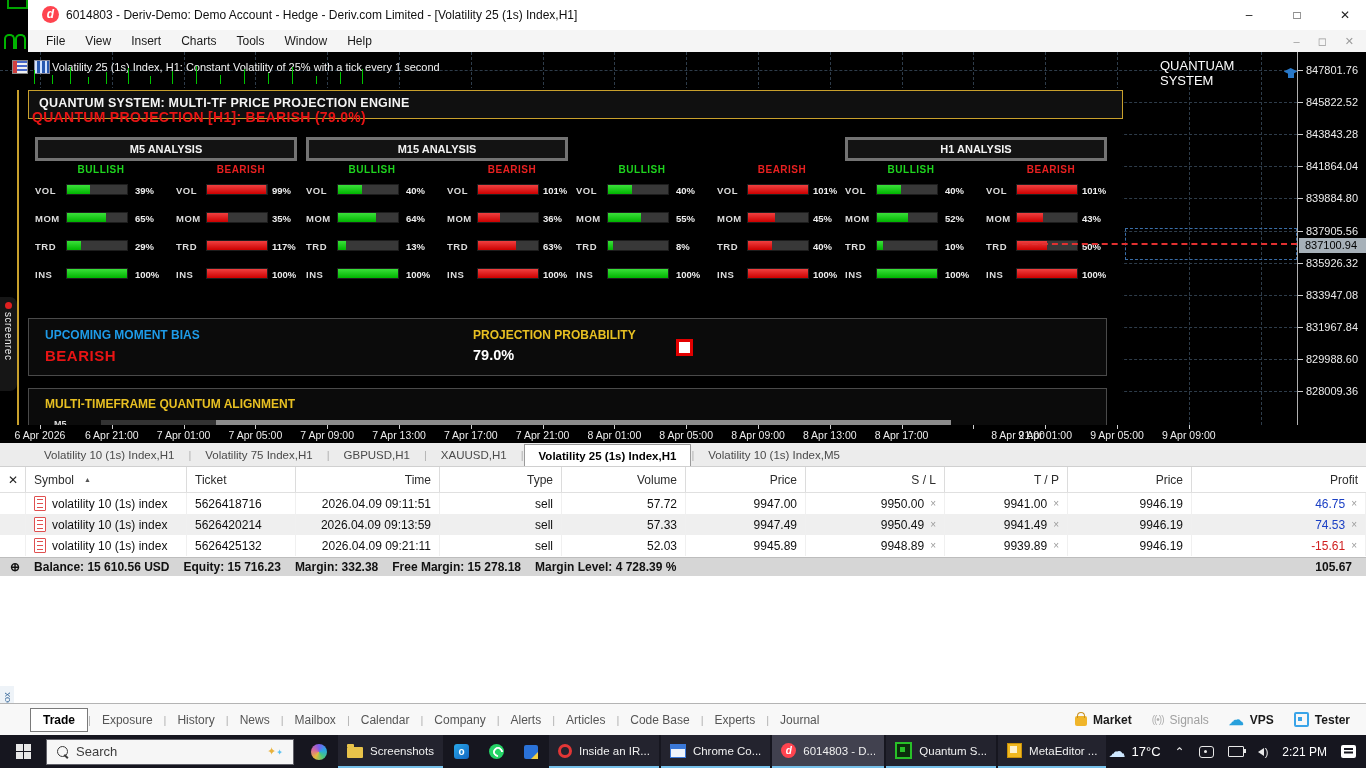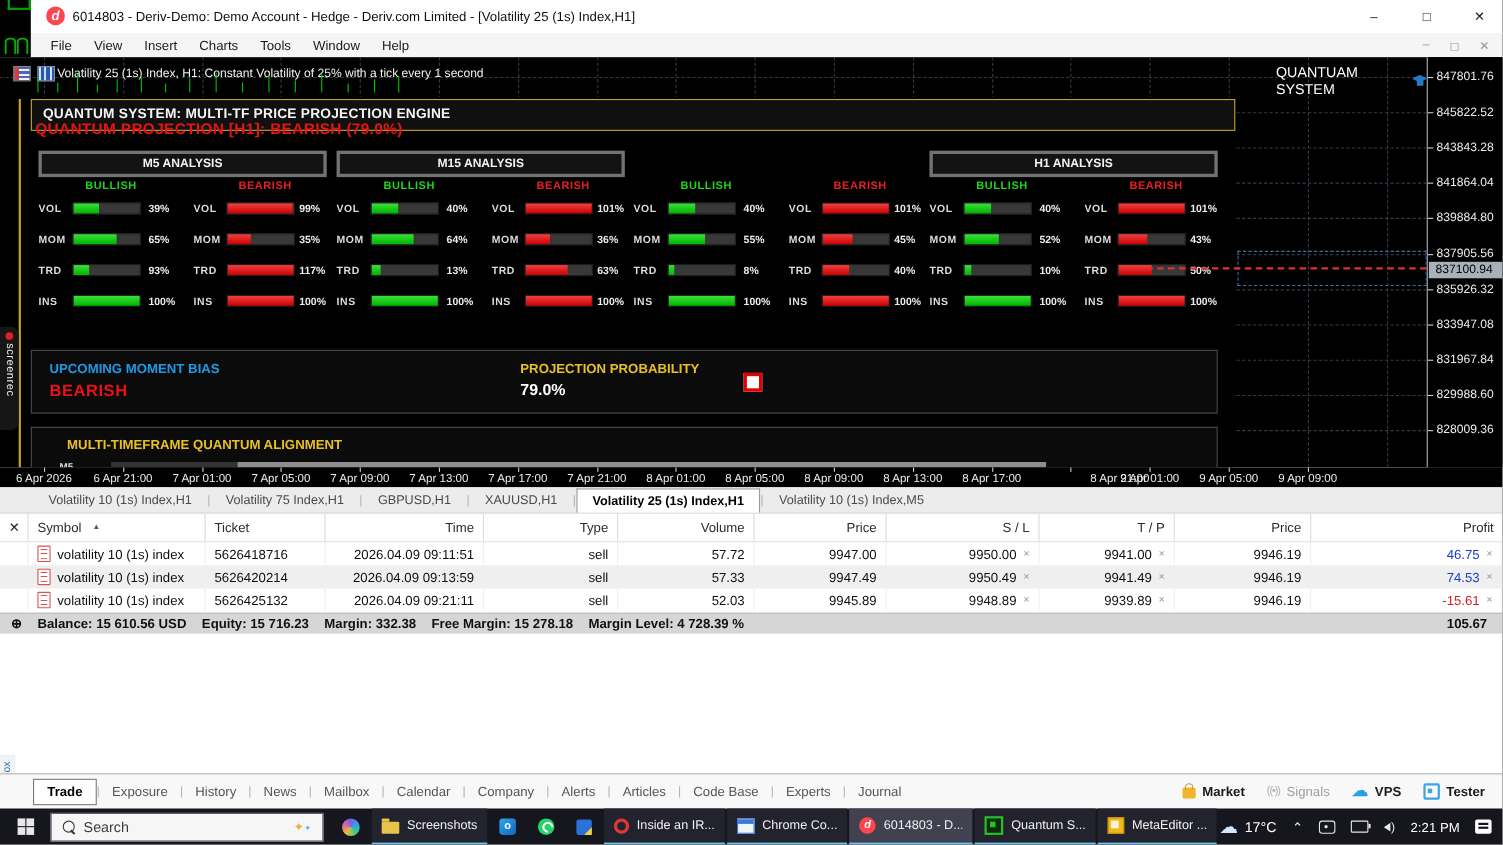--- a/index.html
+++ b/index.html
@@ -62,21 +62,21 @@
   .m-pct{position:absolute;top:2px;font-size:9.5px;font-weight:bold;color:#ececec;}
 
   .bias-box{position:absolute;left:28px;top:266px;width:1077px;height:56px;border:1px solid #4a4a4a;background:#0b0b0b;}
   .bias-label{position:absolute;left:16px;top:9px;font-size:12px;font-weight:bold;color:#1e9be8;}
   .bias-value{position:absolute;left:16px;top:28px;font-size:15px;font-weight:bold;color:#e81414;letter-spacing:.5px;}
   .prob-label{position:absolute;left:444px;top:9px;font-size:12px;font-weight:bold;color:#e8c022;}
   .prob-value{position:absolute;left:444px;top:28px;font-size:14.5px;font-weight:bold;color:#fff;}
   .red-square{position:absolute;left:647px;top:20px;width:11px;height:11px;background:#fff;border:3px solid #e30000;}
 
   .align-box{position:absolute;left:28px;top:336px;width:1077px;height:37px;border:1px solid #4a4a4a;border-bottom:none;background:#0b0b0b;}
-  .align-title{position:absolute;left:32px;top:8px;font-size:12px;font-weight:bold;color:#e8c022;}
+  .align-title{position:absolute;left:16px;top:8px;font-size:12px;font-weight:bold;color:#e8c022;}
   .align-m5{position:absolute;left:25px;top:30px;font-size:9px;font-weight:bold;color:#ddd;}
   .align-track{position:absolute;left:72px;top:31px;width:850px;height:5px;background:#333;}
   .align-fill{position:absolute;left:115px;top:0;height:5px;width:735px;background:#8d8d8d;}
 
   .redline{position:absolute;left:1022px;top:191px;width:275px;height:0;border-top:2px dashed #e03030;z-index:4;}
   .bluebox{position:absolute;left:1125px;top:176px;width:170px;height:30px;border:1px dashed #3a6ea8;z-index:2;}
 
   .paxis{position:absolute;left:1297px;top:0;width:69px;height:373px;background:#000;border-left:1px solid #b0b0b0;}
   .ptick{position:absolute;left:0;width:5px;height:0;border-top:1px solid #cfcfcf;}
   .plabel{position:absolute;left:8px;font-size:11px;color:#ececec;white-space:nowrap;}
@@ -305,21 +305,21 @@
               <div class="m-bar r" style="left: 171px;">
                 <i style="width: 35%;"></i>
               </div>
               <div class="m-pct" style="left: 237px;">35%</div>
             </div>
             <div class="m-row" style="top: 106px;">
               <div class="m-lab" style="left: 0px;">TRD</div>
               <div class="m-bar g" style="left: 31px;">
                 <i style="width: 23%;"></i>
               </div>
-              <div class="m-pct" style="left: 100px;">93%</div>
+              <div class="m-pct" style="left: 100px;">29%</div>
               <div class="m-lab" style="left: 141px;">TRD</div>
               <div class="m-bar r" style="left: 171px;">
                 <i style="width: 100%;"></i>
               </div>
               <div class="m-pct" style="left: 237px;">117%</div>
             </div>
             <div class="m-row" style="top: 134px;">
               <div class="m-lab" style="left: 0px;">INS</div>
               <div class="m-bar g" style="left: 31px;">
                 <i style="width: 100%;"></i>

